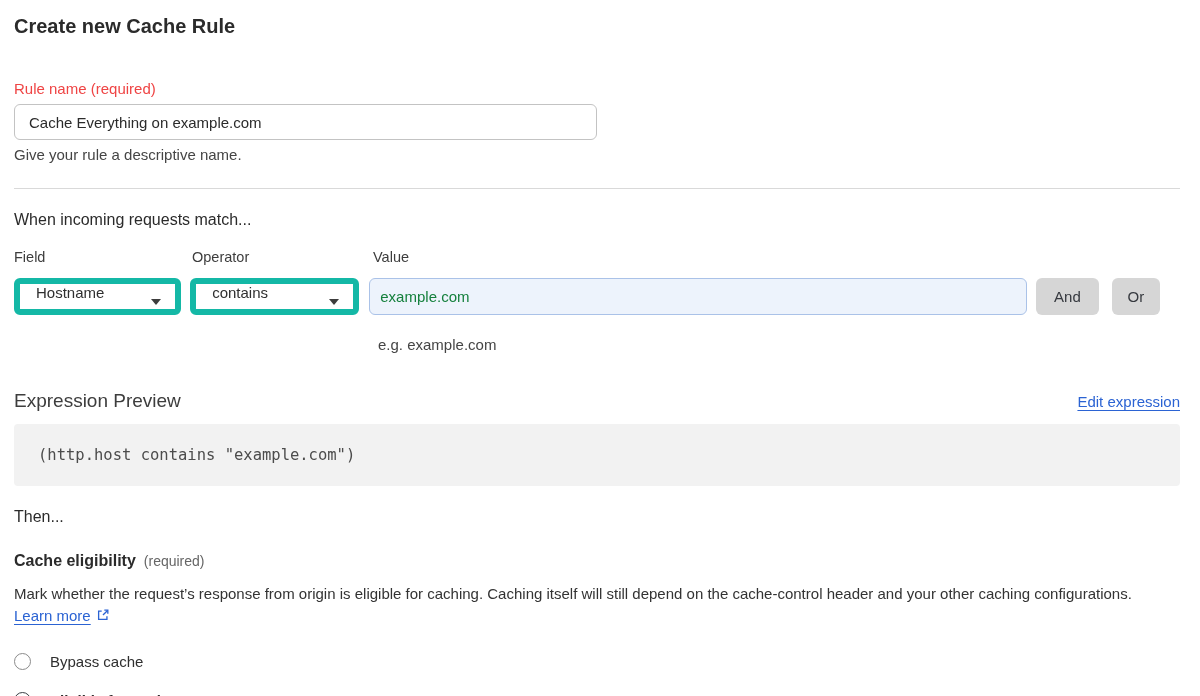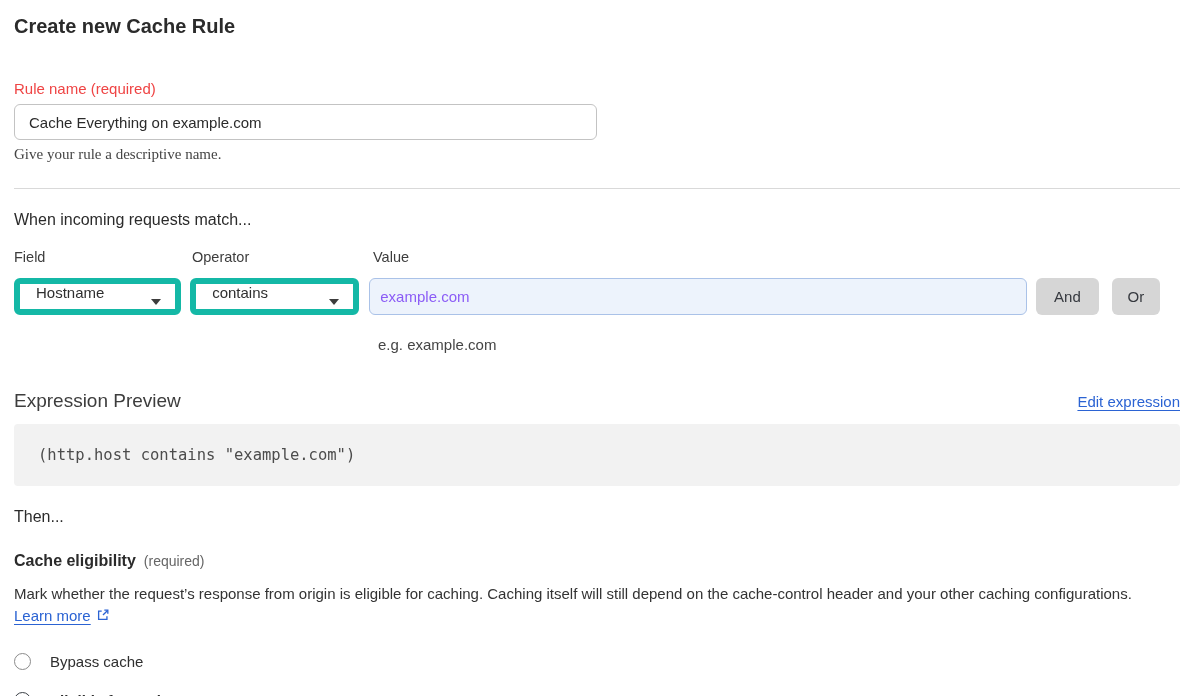--- a/index.html
+++ b/index.html
@@ -30,21 +30,21 @@
     border: 1px solid #c3c3c3; border-radius: 6px;
     padding: 0 14px;
     font-family: "Liberation Sans", sans-serif;
     font-size: 15px; color: #2b2b2b;
     background: #ffffff;
     outline: none;
   }
 
   .helper-text {
     margin-top: 5px;
-    font-size: 15px; line-height: 19px; color: #454545; font-family: Liberation Serif, serif;
+    font-size: 15px; line-height: 19px; color: #454545;
   }
 
   .divider {
     margin-top: 24px;
     border: none; border-top: 1px solid #d9d9d9;
     width: 1166px; height: 0;
   }
 
   .section-heading {
     margin-top: 20px;
@@ -86,21 +86,21 @@
     border-right: 5px solid transparent;
     border-top: 6px solid #3d3d3d;
   }
   .value-input {
     width: 669px; height: 37px;
     margin-right: 9px;
     border: 1px solid #aac2e8; border-radius: 6px;
     background: #edf3fc;
     padding: 0 10px;
     font-family: "Liberation Sans", sans-serif;
-    font-size: 15px; color: #8b5cf6;
+    font-size: 15px; color: #15803d;
     outline: none;
   }
   .logic-button {
     height: 37px;
     border: none; border-radius: 6px;
     background: #d6d6d6; color: #36393f;
     font-family: "Liberation Sans", sans-serif;
     font-size: 15px;
     cursor: pointer;
   }

